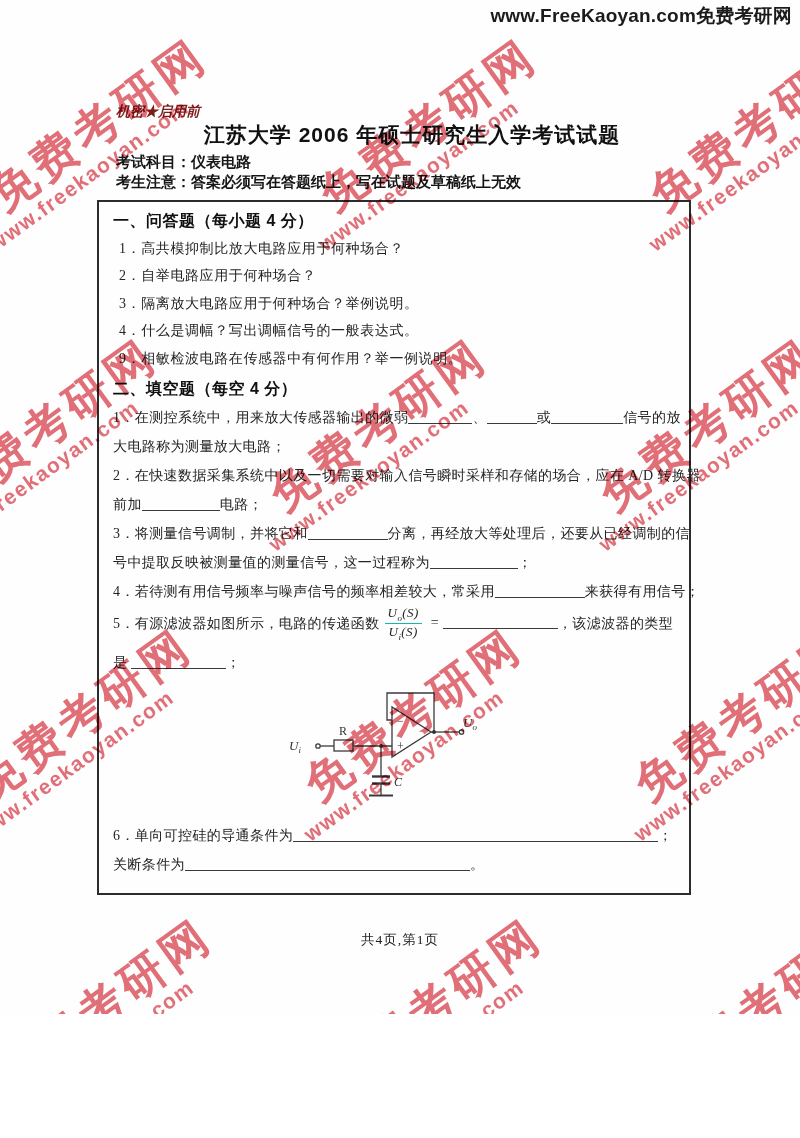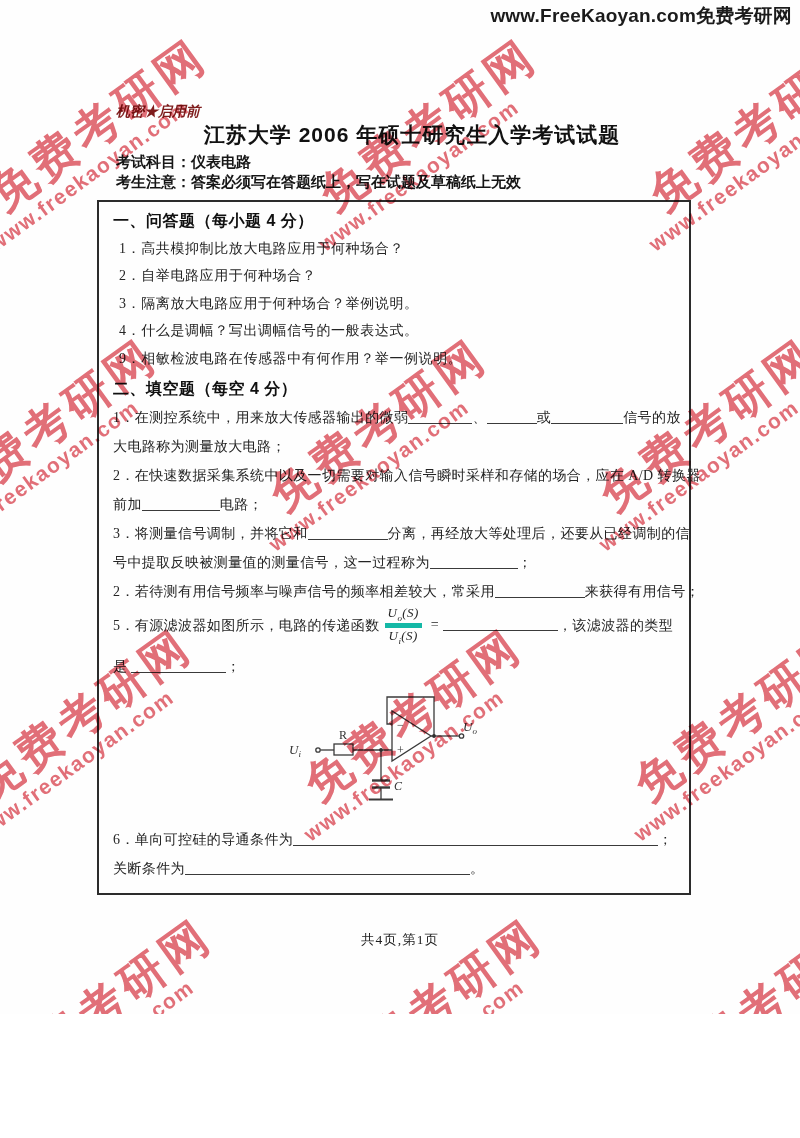--- a/index.html
+++ b/index.html
@@ -48,21 +48,21 @@
   .q-item { margin:10.5px 0 0 6px; letter-spacing:0.6px; }
   .fill-line { margin-top:12px; white-space:nowrap; letter-spacing:0.4px; }
   .blank {
     display:inline-block; height:13px; border-bottom:1.2px solid #3a3a3a;
     vertical-align:baseline; transform:translateY(2px);
   }
   .frac {
     display:inline-block; vertical-align:middle; text-align:center;
     font-style:italic; font-size:13px; line-height:1.15; margin:0 5px;
   }
-  .frac .fr-top { display:block; border-bottom:5px solid #14b8a6; padding:0 3px 1px 3px; }
+  .frac .fr-top { display:block; border-bottom:1px solid #14b8a6; padding:0 3px 1px 3px; }
   .frac .fr-bot { display:block; padding:1px 3px 0 3px; }
   .frac sub { font-size:9px; }
   .eq-sign { margin:0 4px; }
 
   .circuit-wrap { margin:12px 0 2px 168px; width:205px; height:128px; }
 
   
   .page-num {
     position:absolute; top:931px; left:0; width:100%; text-align:center;
     font-size:13.5px; color:#1e1e1e; letter-spacing:1px;
@@ -119,21 +119,21 @@
 
       <div class="fill-line"><span>1．在测控系统中，用来放大传感器输出的微弱</span><span class="blank" style="width:64px;"></span><span>、</span><span class="blank" style="width:50px;"></span><span>或</span><span class="blank" style="width:72px;"></span><span>信号的放</span></div>
       <div class="fill-line"><span>大电路称为测量放大电路；</span></div>
 
       <div class="fill-line"><span>2．在快速数据采集系统中以及一切需要对输入信号瞬时采样和存储的场合，应在 A/D 转换器</span></div>
       <div class="fill-line"><span>前加</span><span class="blank" style="width:78px;"></span><span>电路；</span></div>
 
       <div class="fill-line"><span>3．将测量信号调制，并将它和</span><span class="blank" style="width:80px;"></span><span>分离，再经放大等处理后，还要从已经调制的信</span></div>
       <div class="fill-line"><span>号中提取反映被测量值的测量信号，这一过程称为</span><span class="blank" style="width:88px;"></span><span>；</span></div>
 
-      <div class="fill-line"><span>2．若待测有用信号频率与噪声信号的频率相差较大，常采用</span><span class="blank" style="width:90px;"></span><span>来获得有用信号；</span></div>
+      <div class="fill-line"><span>4．若待测有用信号频率与噪声信号的频率相差较大，常采用</span><span class="blank" style="width:90px;"></span><span>来获得有用信号；</span></div>
 
       <div class="fill-line" style="margin-top:6px;"><span>5．有源滤波器如图所示，电路的传递函数</span><span class="frac"><span class="fr-top"><span>U</span><sub>o</sub><span>(S)</span></span><span class="fr-bot"><span>U</span><sub>i</sub><span>(S)</span></span></span><span class="eq-sign">=</span><span class="blank" style="width:115px;"></span><span>，该滤波器的类型</span></div>
       <div class="fill-line"><span>是</span>&nbsp;<span class="blank" style="width:95px;"></span><span>；</span></div>
 
       <div class="circuit-wrap">
         <svg width="205" height="128" viewBox="0 0 205 128">
           <g stroke="#3a3a3a" stroke-width="1.3" fill="none">
             <circle cx="37" cy="63" r="2.2"></circle>
             <line x1="39.5" y1="63" x2="53" y2="63"></line>
             <rect x="53" y="57" width="19" height="11"></rect>

